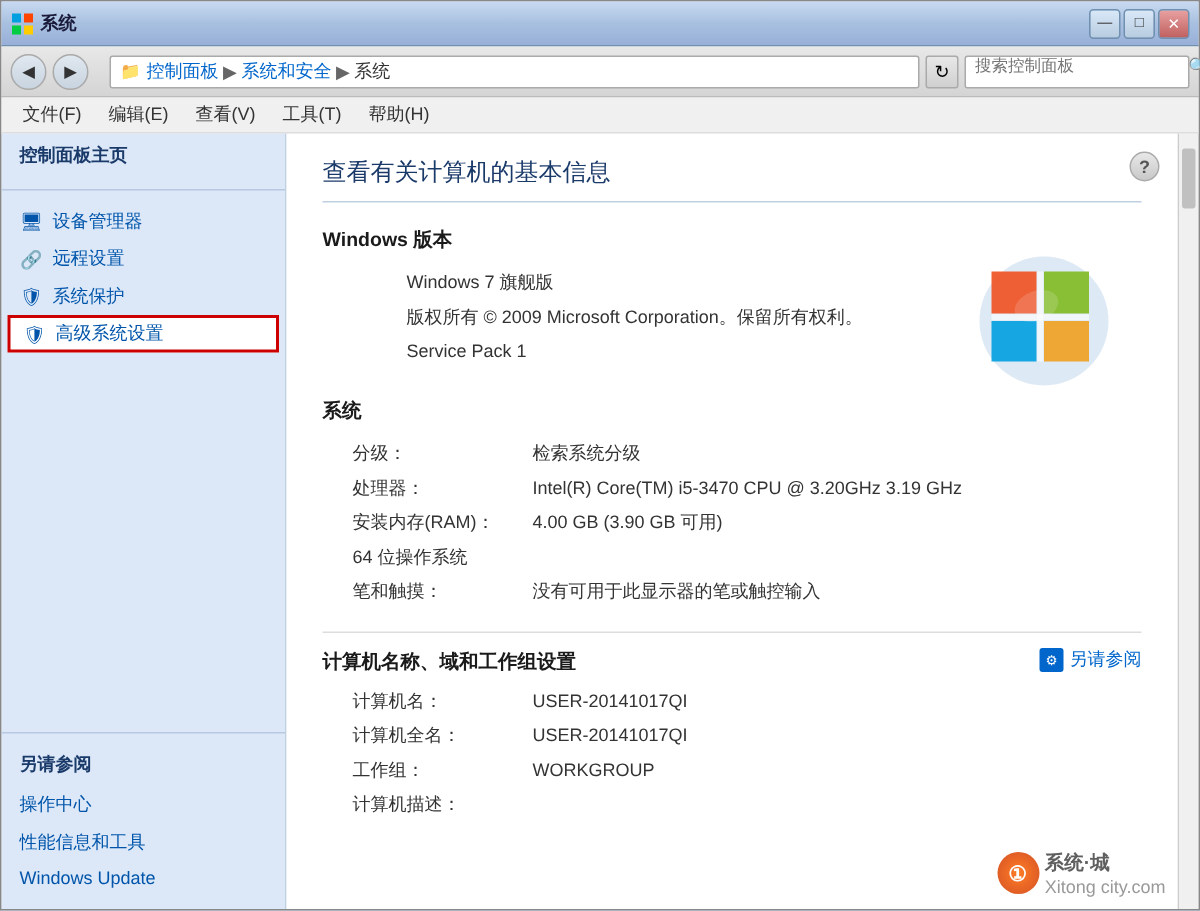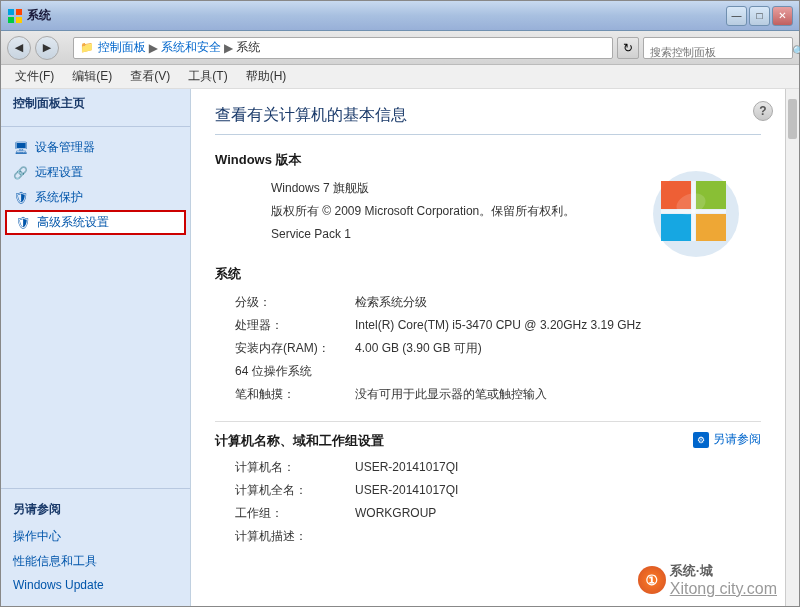--- a/index.html
+++ b/index.html
@@ -119,21 +119,21 @@
       cursor: pointer;
       font-size: 12px;
     }
     .search-bar {
       width: 150px;
       height: 22px;
       border: 1px solid #aaa;
       background: white;
       border-radius: 2px;
       display: flex;
-      align-items: flex-end;
+      align-items: flex-start;
       padding: 0 6px;
     }
     .search-input {
       flex: 1;
       border: none;
       outline: none;
       font-size: 11px;
       color: #999;
       background: transparent;
     }
@@ -535,21 +535,21 @@
       </div>
 
       <div class="watermark">
         <div class="watermark-logo">
           <span>①</span>
         </div>
         <div>
           <div style="font-size:13px;color:#444;font-weight:bold;">
             <span>系统·城</span>
           </div>
-          <div style="font-size:16px;color:#888;text-decoration:underline;">Xitong city.com</div>
+          <div style="font-size:12px;color:#888;">Xitong city.com</div>
         </div>
       </div>
     </div>
 
     <div class="scrollbar-area">
       <div class="scrollbar-thumb"></div>
     </div>
   </div>
 </div>
 

